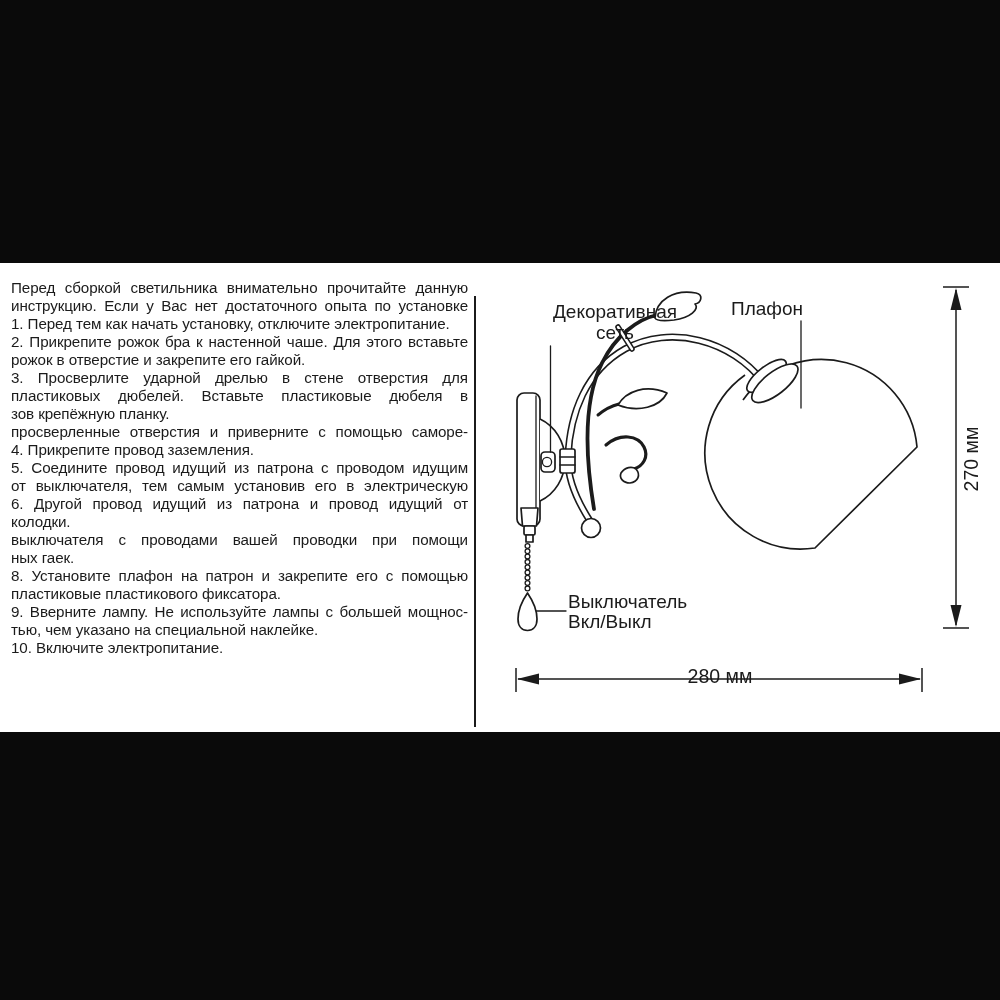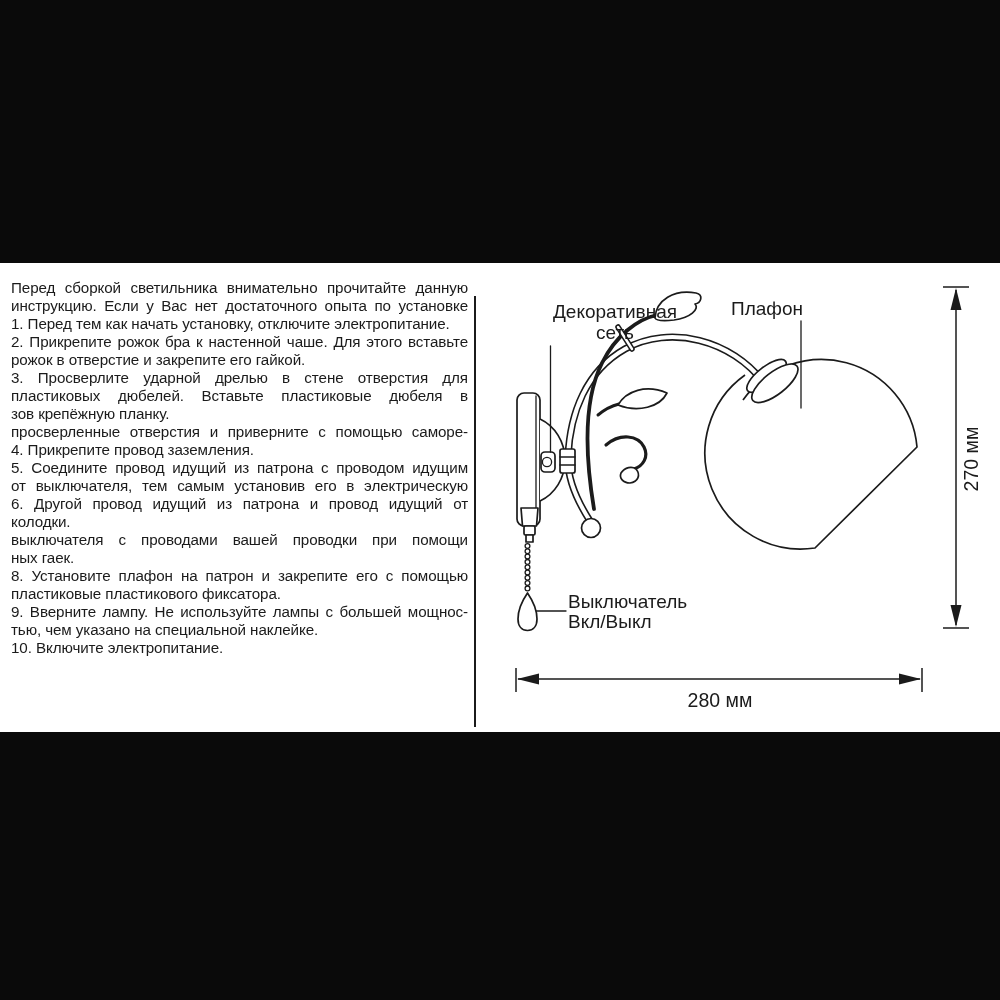--- a/index.html
+++ b/index.html
@@ -27,21 +27,21 @@
   .iline.just{text-align:justify;text-align-last:justify;}
   .divider{
     position:absolute;left:474px;top:33px;width:2px;height:431px;
     background:var(--ink);
   }
   .diagram-svg{position:absolute;left:480px;top:0;width:520px;height:469px;}
   .lbl{position:absolute;font-size:19px;line-height:21px;color:var(--ink);}
   .lbl-nut{left:504px;top:38px;width:130px;text-align:center;margin-left:46px;}
   .lbl-shade{left:726px;top:35px;width:82px;text-align:center;}
   .lbl-switch{left:560px;top:329px;width:126px;text-align:left;line-height:20px;margin-left:8px;}
-  .lbl-wdim{left:659px;top:427px;width:122px;text-align:center;font-size:19.5px;}
+  .lbl-wdim{left:659px;top:403px;width:122px;text-align:center;font-size:19.5px;}
   .lbl-hdim{
     left:930px;top:185px;width:84px;height:22px;text-align:center;
     transform:rotate(-90deg);transform-origin:center;font-size:19.5px;
   }
   
   .o{stroke:var(--ink);stroke-width:1.7;fill:none;stroke-linecap:round;stroke-linejoin:round;}
   .of{stroke:var(--ink);stroke-width:1.7;fill:#fff;stroke-linejoin:round;}
   .thin{stroke-width:1.3;}
   .vine{stroke:var(--ink);fill:none;stroke-linecap:round;}
   .dim{stroke:var(--ink);stroke-width:1.5;fill:none;}

